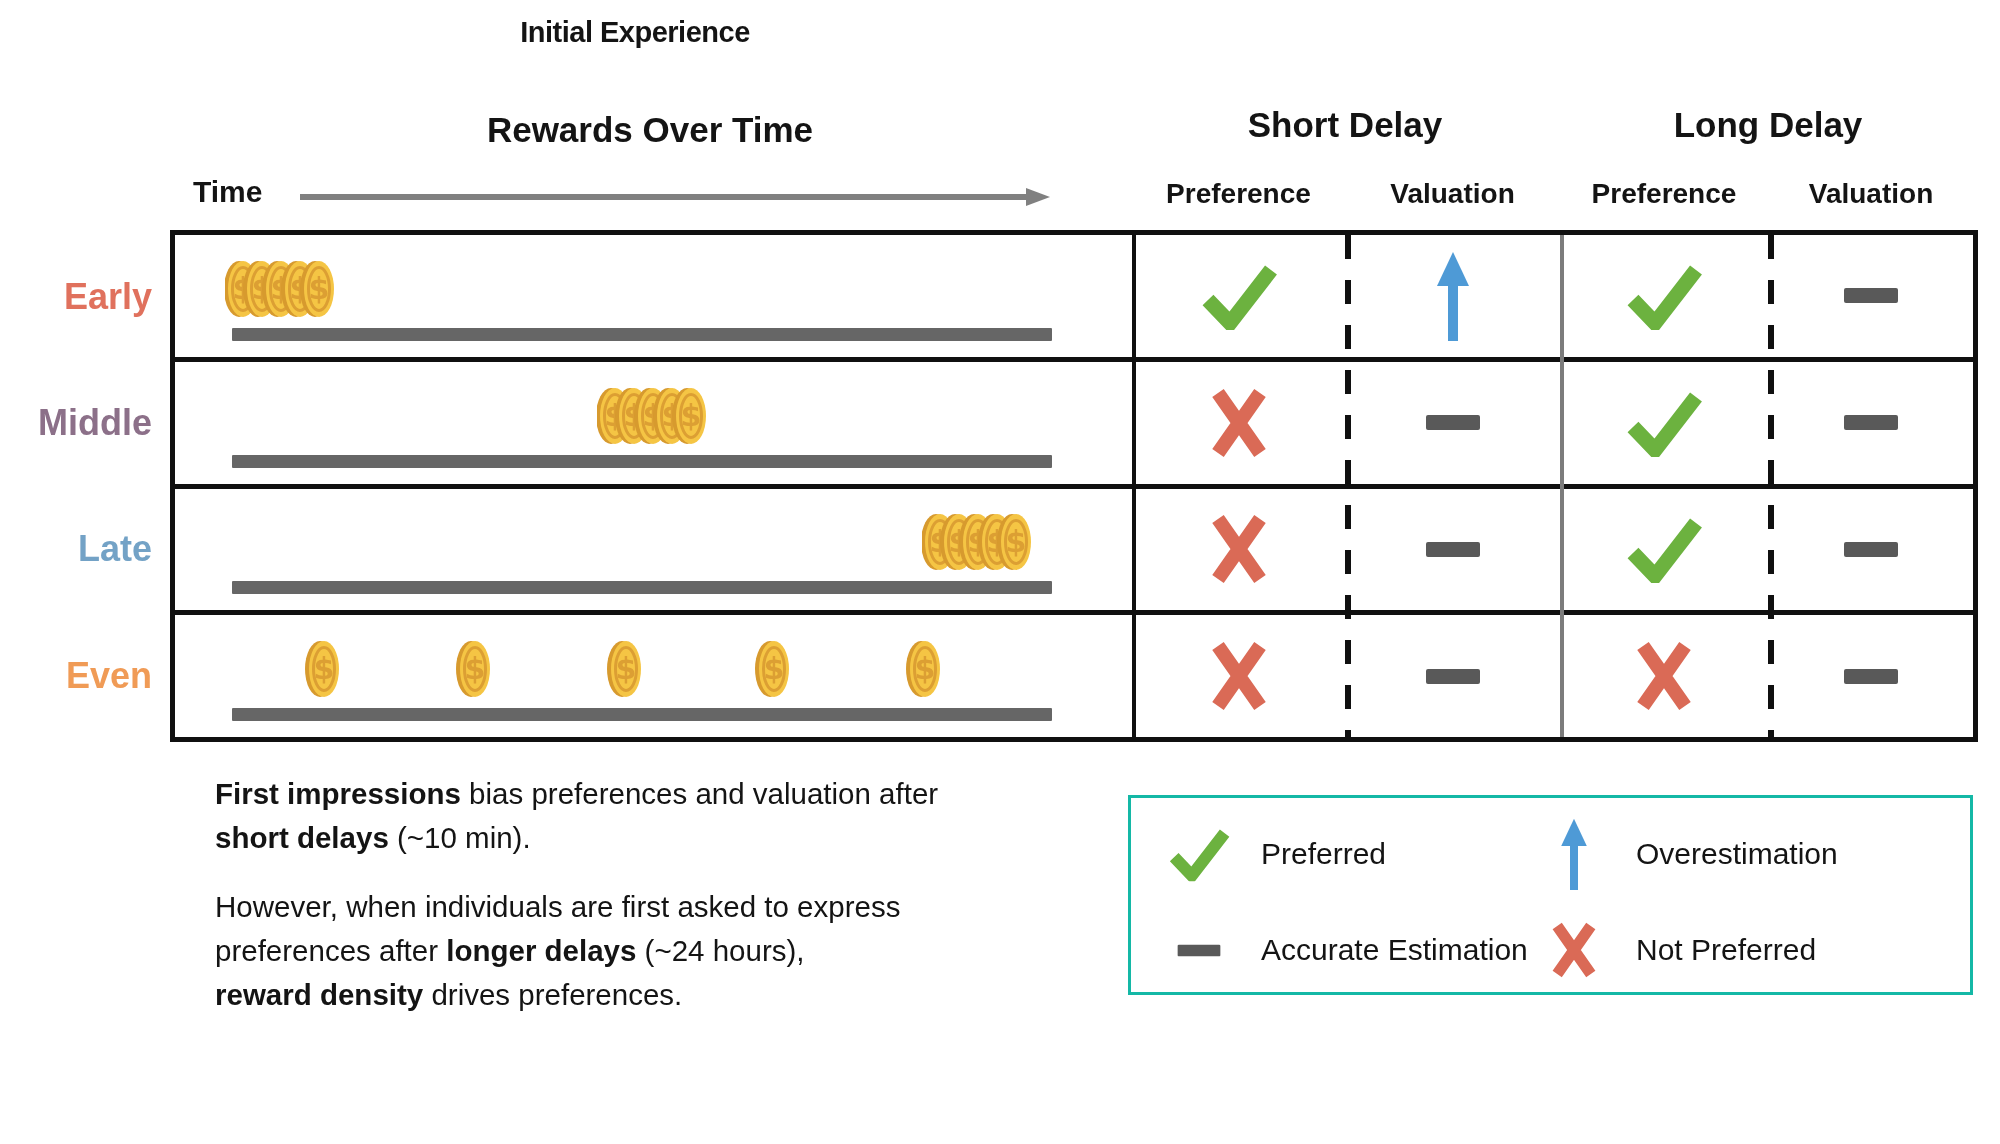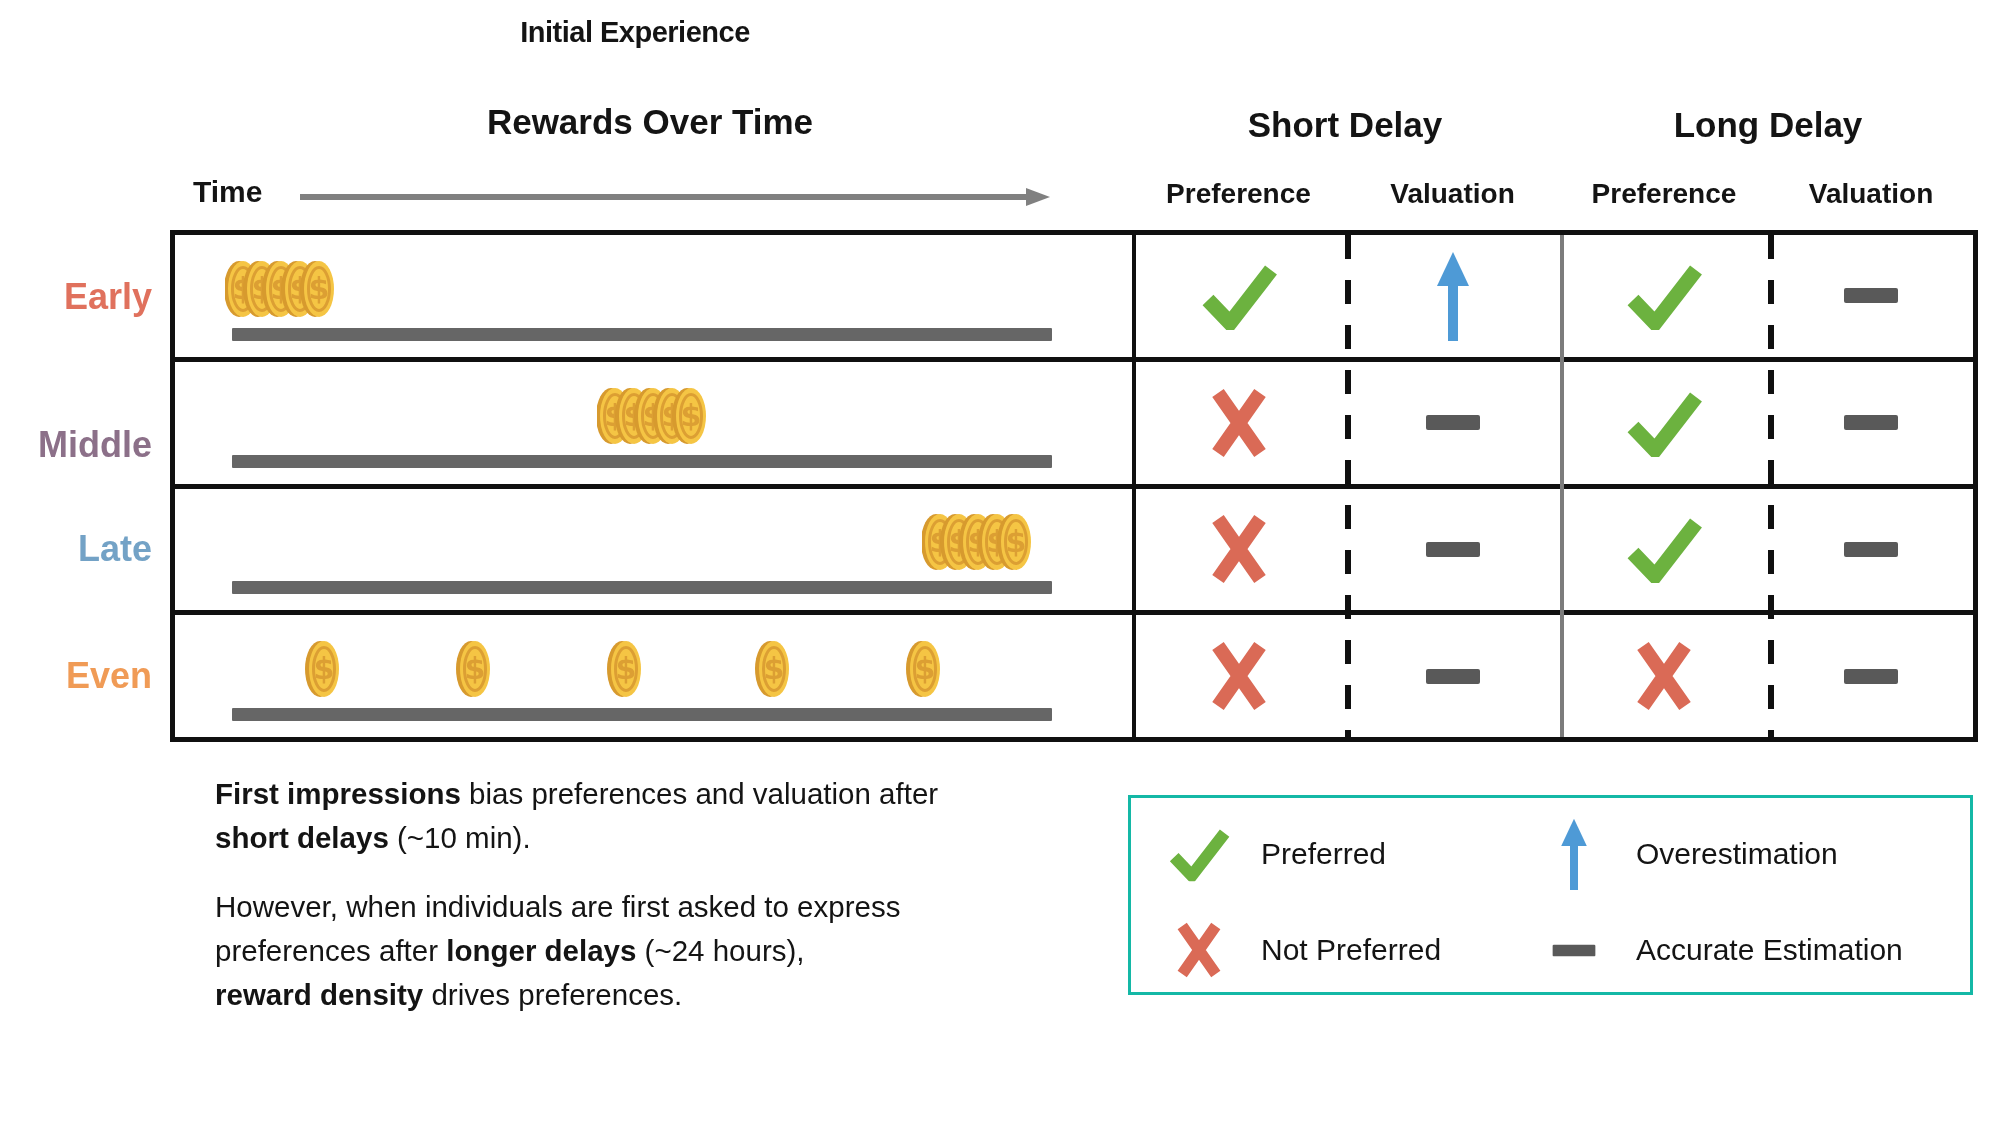--- a/index.html
+++ b/index.html
@@ -62,37 +62,37 @@
   .n2{top:885px;width:1000px;}
   .n3{top:1026px;width:1680px;}
 </style>
 </head>
 <body>
 
 <div class="fig">
 
   <div class="abs ctr title" style="left:170px;top:16px;width:930px;">Initial Experience</div>
 
-  <div class="abs ctr subtitle" style="left:170px;top:102px;width:960px;">Rewards Over Time</div>
+  <div class="abs ctr subtitle" style="left:170px;top:110px;width:960px;">Rewards Over Time</div>
   <div class="abs ctr subtitle" style="left:1132px;top:105px;width:426px;">Short Delay</div>
   <div class="abs ctr subtitle" style="left:1562px;top:105px;width:412px;">Long Delay</div>
 
   <div class="abs ctr colhead" style="left:1132px;top:178px;width:213px;">Preference</div>
   <div class="abs ctr colhead" style="left:1345px;top:178px;width:215px;">Valuation</div>
   <div class="abs ctr colhead" style="left:1560px;top:178px;width:208px;">Preference</div>
   <div class="abs ctr colhead" style="left:1768px;top:178px;width:206px;">Valuation</div>
 
   <div class="abs time-label" style="left:193px;top:175px;">Time</div>
   <div class="abs" style="left:300px;top:184px;width:750px;height:26px;"><svg width="750" height="26" viewBox="0 0 750 26">
         <line x1="0" y1="13" x2="728" y2="13" stroke="#808080" stroke-width="6"></line>
         <polygon points="726,4 750,13 726,22" fill="#808080"></polygon>
       </svg></div>
 
   <div class="abs row-label" style="top: 273px; color: rgb(224, 113, 93);">Early</div>
-  <div class="abs row-label" style="top: 421px; color: rgb(140, 112, 137);">Middle</div>
+  <div class="abs row-label" style="top: 399px; color: rgb(140, 112, 137);">Middle</div>
   <div class="abs row-label" style="top: 525px; color: rgb(115, 162, 198);">Late</div>
   <div class="abs row-label" style="top: 652px; color: rgb(240, 155, 86);">Even</div>
 
   <div class="abs grid">
 
     <div class="t-row">
       <div class="reward-cell">
         <div class="coins pos-early"><svg width="116" height="64" viewBox="0 0 116 64">
               <ellipse cx="14" cy="32" rx="15" ry="28" fill="#D79A2E"></ellipse>
               <ellipse cx="18" cy="32" rx="15" ry="28" fill="#F5C544"></ellipse>
@@ -303,32 +303,32 @@
       <span class="sym">
           <svg width="40" height="94" viewBox="0 0 40 94">
             <path d="M20 92 L20 30" stroke="#4E9AD6" stroke-width="10"></path>
             <polygon points="20,3 4,37 36,37" fill="#4E9AD6"></polygon>
           </svg>
         </span>
       <span class="legend-label">Overestimation</span>
     </div>
     <div class="legend-item">
       <span class="sym">
+          <svg width="54" height="15" viewBox="0 0 54 15">
+            <rect width="54" height="15" rx="2" fill="#595959"></rect>
+          </svg>
+        </span>
+      <span class="legend-label">Accurate Estimation</span>
+    </div>
+    <div class="legend-item">
+      <span class="sym">
           <svg width="62" height="76" viewBox="0 0 62 76">
             <path d="M10 8 L52 68 M52 8 L10 68" fill="none" stroke="#DA6A56" stroke-width="14"></path>
           </svg>
         </span>
       <span class="legend-label">Not Preferred</span>
     </div>
-    <div class="legend-item">
-      <span class="sym">
-          <svg width="54" height="15" viewBox="0 0 54 15">
-            <rect width="54" height="15" rx="2" fill="#595959"></rect>
-          </svg>
-        </span>
-      <span class="legend-label">Accurate Estimation</span>
-    </div>
   </div>
 
   <div class="abs note n1"><b>First impressions</b><span> bias preferences and valuation after</span><br><b>short delays</b><span> (~10 min).</span></div>
   <div class="abs note n2"><span>However, when individuals are first asked to express</span><br><span>preferences after </span><b>longer delays</b><span> (~24 hours),</span><br><b>reward density</b><span> drives preferences.</span></div>
 
 </div>
 
 </body></html>

